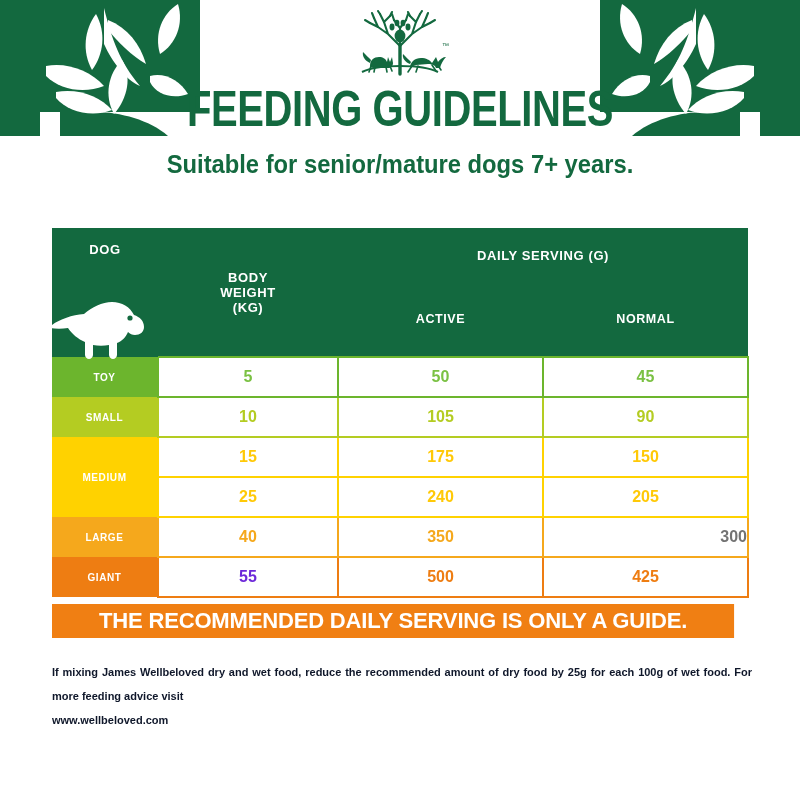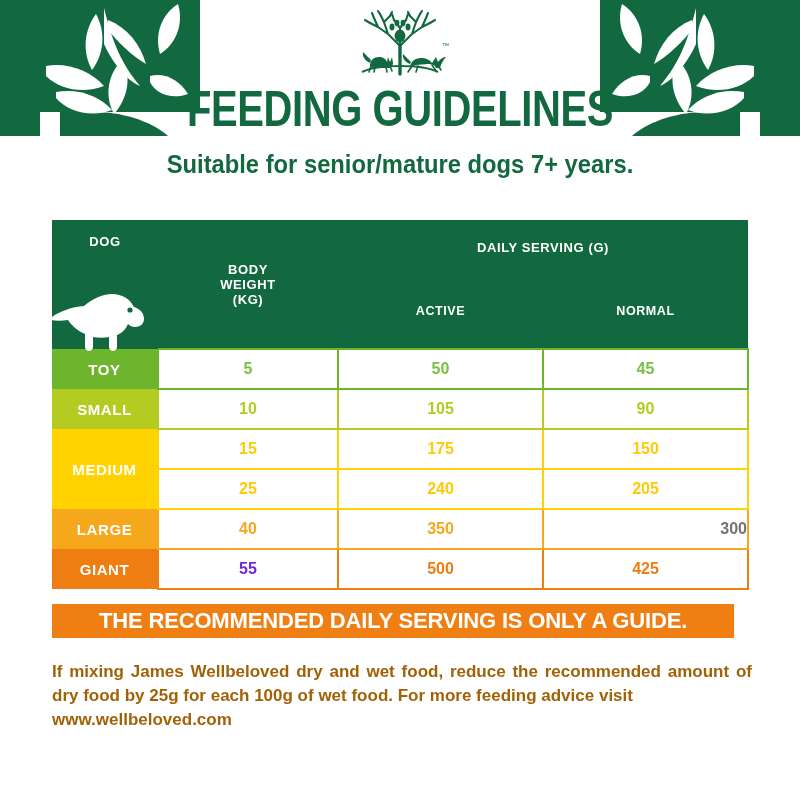--- a/index.html
+++ b/index.html
@@ -44,21 +44,21 @@
     font-size:25px;
     line-height:32px;
     font-weight:bold;
     color:#13693F;
     transform:scaleX(0.95);
     transform-origin:center top;
   }
 
   
   #table-wrap{
-    position:absolute;left:52px;top:220px;width:560px;
+    position:absolute;left:52px;top:228px;width:560px;
   }
   table.fg{
     border-collapse:collapse;
     width:696px;
     table-layout:fixed;
   }
   table.fg td, table.fg th{
     padding:0;margin:0;
     border:0;
   }
@@ -76,21 +76,21 @@
   }
   .hd-dog{position:relative;}
   .hd-dog .lbl{position:absolute;left:0;right:0;top:14px;text-align:center;}
   .hd-dog .dogimg{position:absolute;left:-8px;bottom:-2px;width:112px;height:74px;}
 
   .hd-sub{font-size:12.5px;}
 
   
   .lab{
     color:#ffffff;font-weight:bold;text-align:center;vertical-align:middle;
-    font-size:15px;letter-spacing:0.6px;
+    font-size:10px;letter-spacing:0.6px;
     border:2px solid #ffffff;
   }
   .val{
     background:#ffffff;text-align:center;vertical-align:middle;
     font-weight:bold;font-size:16px;
     height:38px;
   }
 
   
   #banner{
@@ -102,23 +102,23 @@
     line-height:34px;
     letter-spacing:-0.2px;
     text-align:center;
     transform:scaleX(0.98);
     transform-origin:left top;
   }
 
   
   #footer{
     position:absolute;left:52px;top:660px;width:700px;
-    color:#a16207;
-    font-weight:bold;
-    font-size:17px;
+    color:#0f172a;
+    font-weight:bold;
+    font-size:11px;
     line-height:24px;
     text-align:justify;
     text-justify:inter-word;
   }
   #footer .lastline{text-align:left;}
 </style>
 </head>
 <body>
 
 <div id="top-band">

